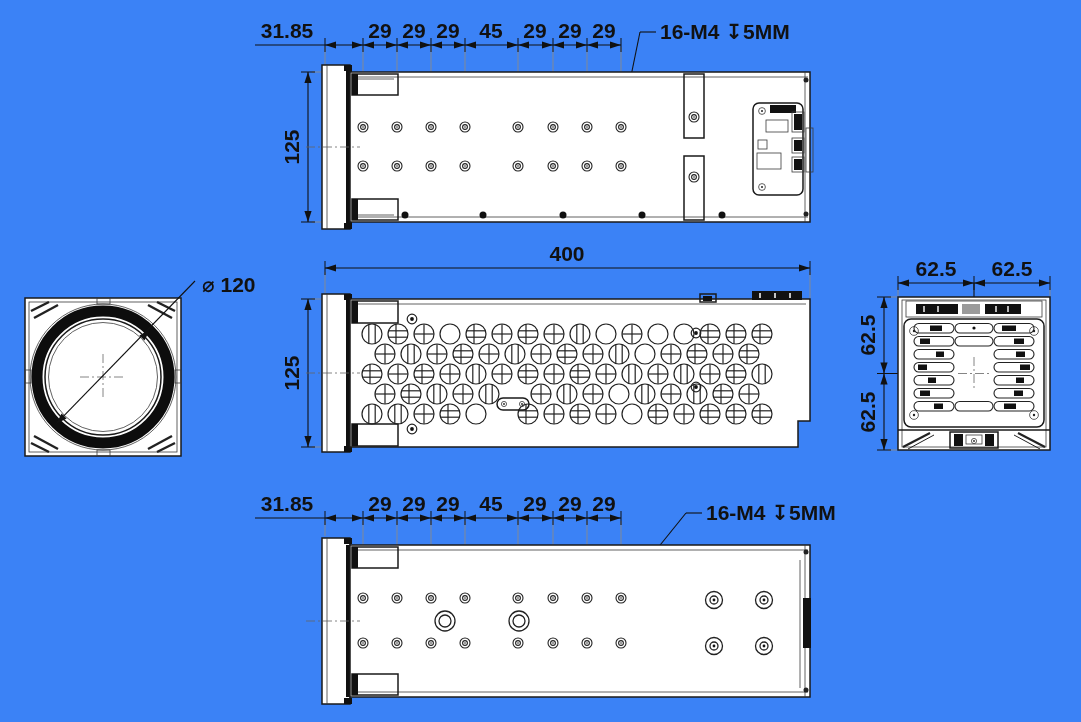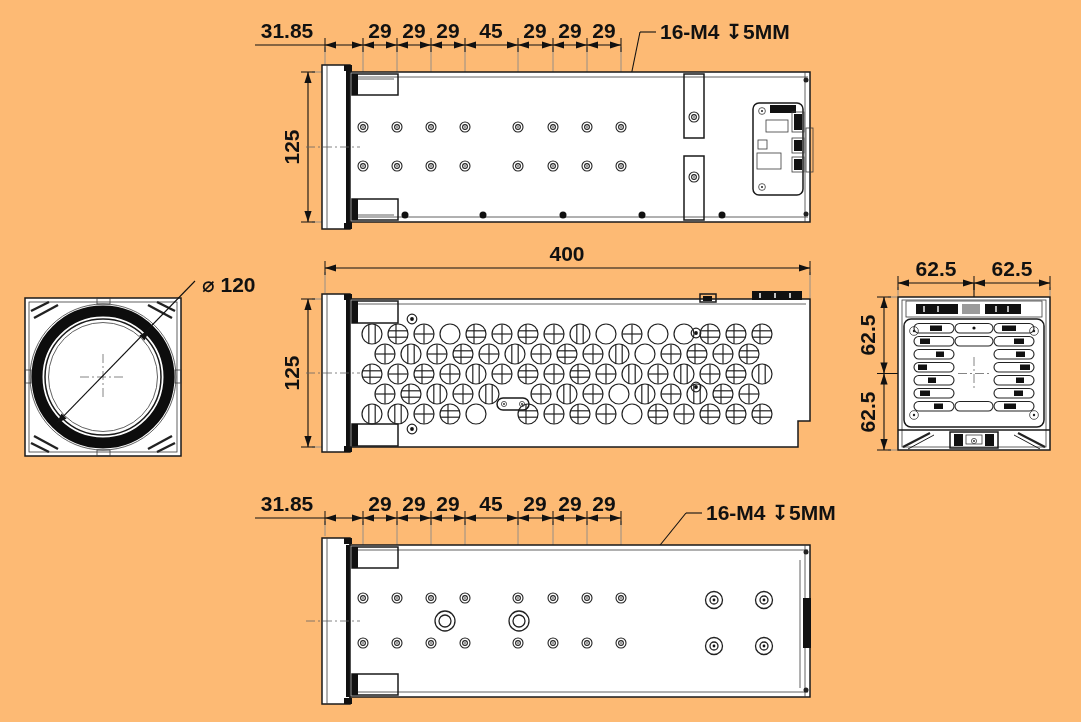--- a/index.html
+++ b/index.html
@@ -1,16 +1,16 @@
 <!DOCTYPE html>
 <html><head>
 <meta charset="utf-8">
 <style>
   html,body{margin:0;padding:0;background:#ffffff;}
-  .stage{width:1081px;height:722px;position:relative;background:#fdba74;overflow:hidden;}
+  .stage{width:1081px;height:722px;position:relative;background:#3b82f6;overflow:hidden;}
   svg{display:block;font-family:"Liberation Sans","DejaVu Sans",sans-serif;}
   .ln{stroke:#1a1a1a;stroke-width:1.5;fill:#fff;}
   .lnf{stroke:#1a1a1a;stroke-width:1.5;fill:none;}
   .tn{stroke:#3a3a3a;stroke-width:.8;fill:none;}
   .dim{stroke:#111;stroke-width:1.1;fill:none;}
   .ext{stroke:#8a8a8a;stroke-width:.9;fill:none;}
   .cl{stroke:#666;stroke-width:.8;fill:none;stroke-dasharray:9 3 2 3;}
   .blk{fill:#111;stroke:none;}
   .gry{fill:#9a9a9a;stroke:none;}
   text.d{font-size:21px;font-weight:700;fill:#111;text-anchor:middle;}

